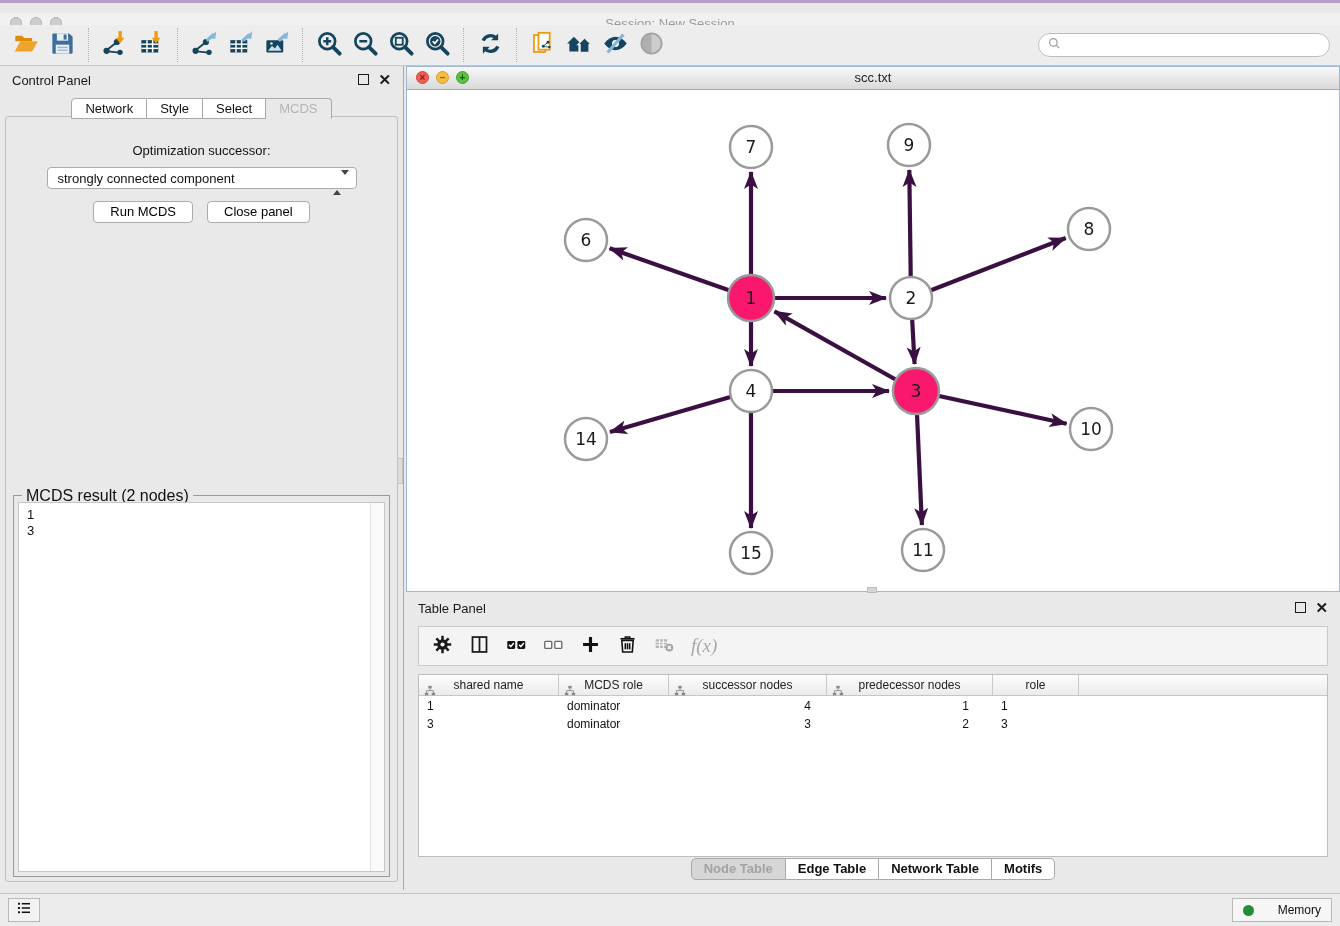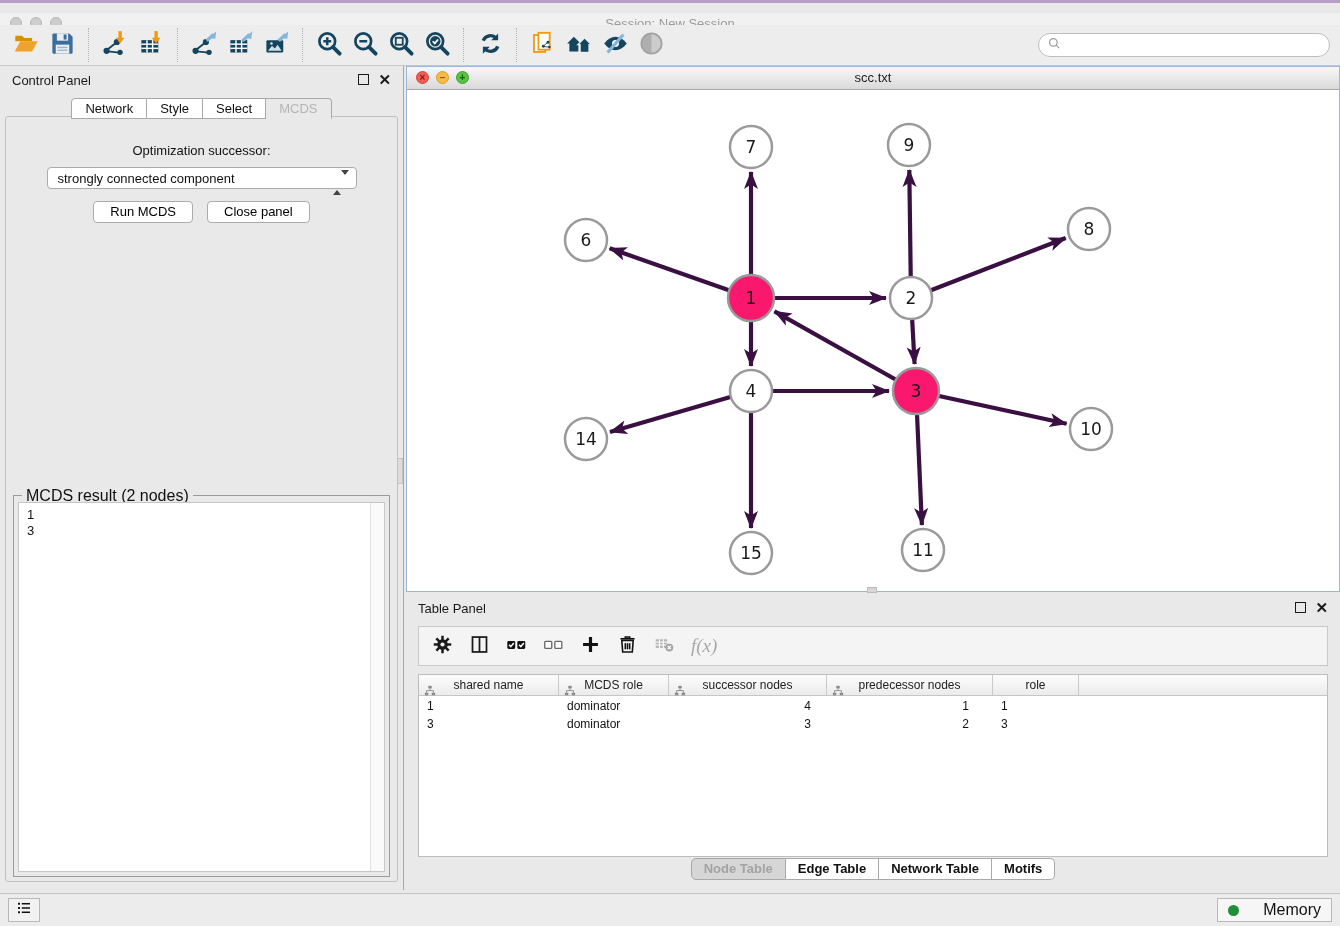--- a/index.html
+++ b/index.html
@@ -71,21 +71,21 @@
   .td{box-sizing:border-box;flex:0 0 auto;padding-top:1px;}
   .tp-tabs{position:absolute;bottom:10px;left:0;width:100%;display:flex;justify-content:center;}
   .tp-tab{height:20px;line-height:20px;padding:0 12px;font-size:13px;font-weight:bold;background:#fff;border:1px solid #a9a9a9;border-left-width:0;color:#111;}
   .tp-tab:first-child{border-left-width:1px;border-radius:5px 0 0 5px;}
   .tp-tab:last-child{border-radius:0 5px 5px 0;text-align:right;}
   .tp-tab.active{background:#d6d6d6;color:#a3a3a3;}
   
   .status-bar{position:absolute;left:0;top:893px;right:0;height:33px;background:#ececec;border-top:1px solid #c3c3c3;}
   .sb-left-btn{position:absolute;left:8px;top:4px;width:32px;height:24px;background:#f2f2f2;border:1px solid #b9b9b9;display:flex;align-items:center;justify-content:center;box-sizing:border-box;}
   .sb-left-btn svg{width:18px;height:18px;}
-  .memory-btn{position:absolute;right:8px;top:4px;height:24px;background:#f6f6f6;border:1px solid #b9b9b9;display:flex;align-items:center;gap:24px;padding:0 10px;font-size:16px;color:#111;box-sizing:border-box;}
+  .memory-btn{position:absolute;right:8px;top:4px;height:24px;background:#f6f6f6;border:1px solid #b9b9b9;display:flex;align-items:center;gap:24px;padding:0 10px;font-size:12px;color:#111;box-sizing:border-box;}
   .memory-dot{width:11px;height:11px;border-radius:50%;background:#1f8f3a;}
 </style>
 </head>
 <body>
 
 <div class="top-strip"></div>
 <div class="titlebar">
   <div class="traffic">
     <span class="light"></span>
     <span class="light"></span>

